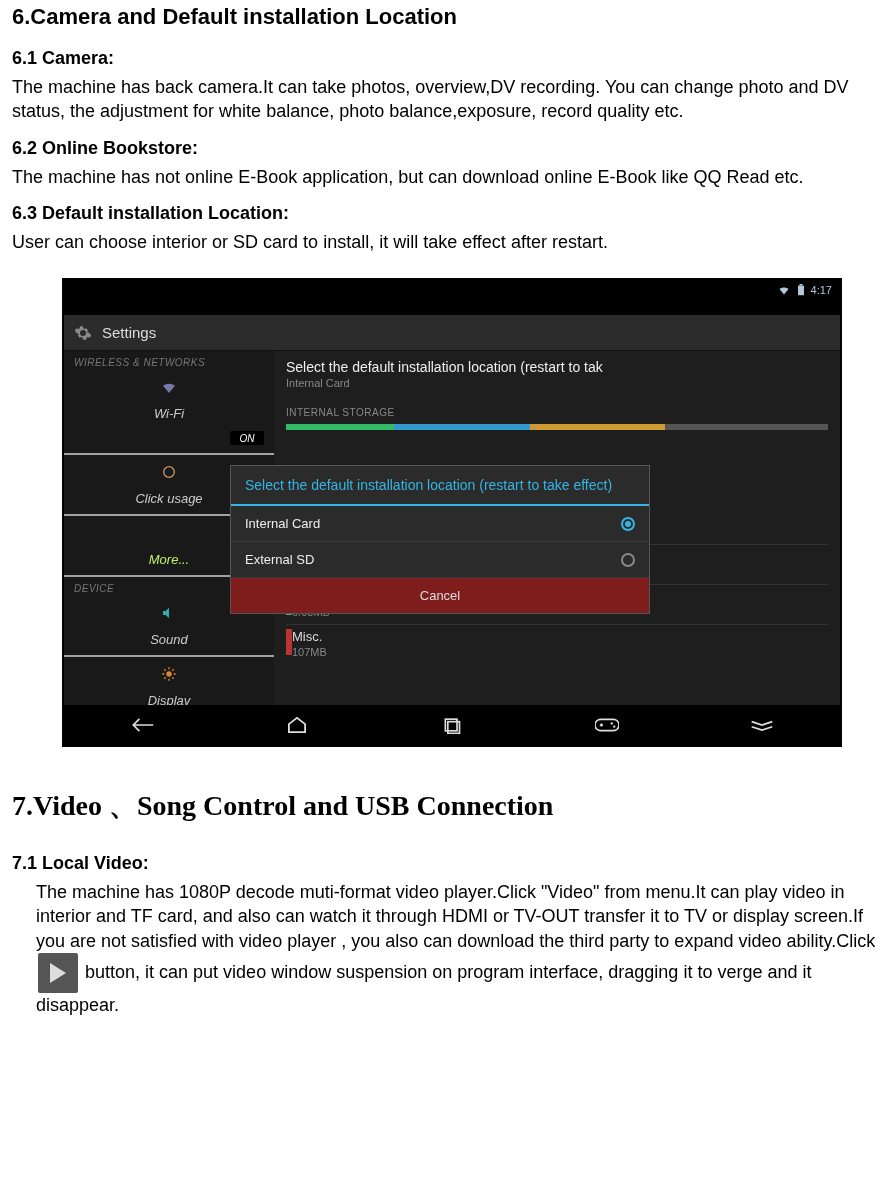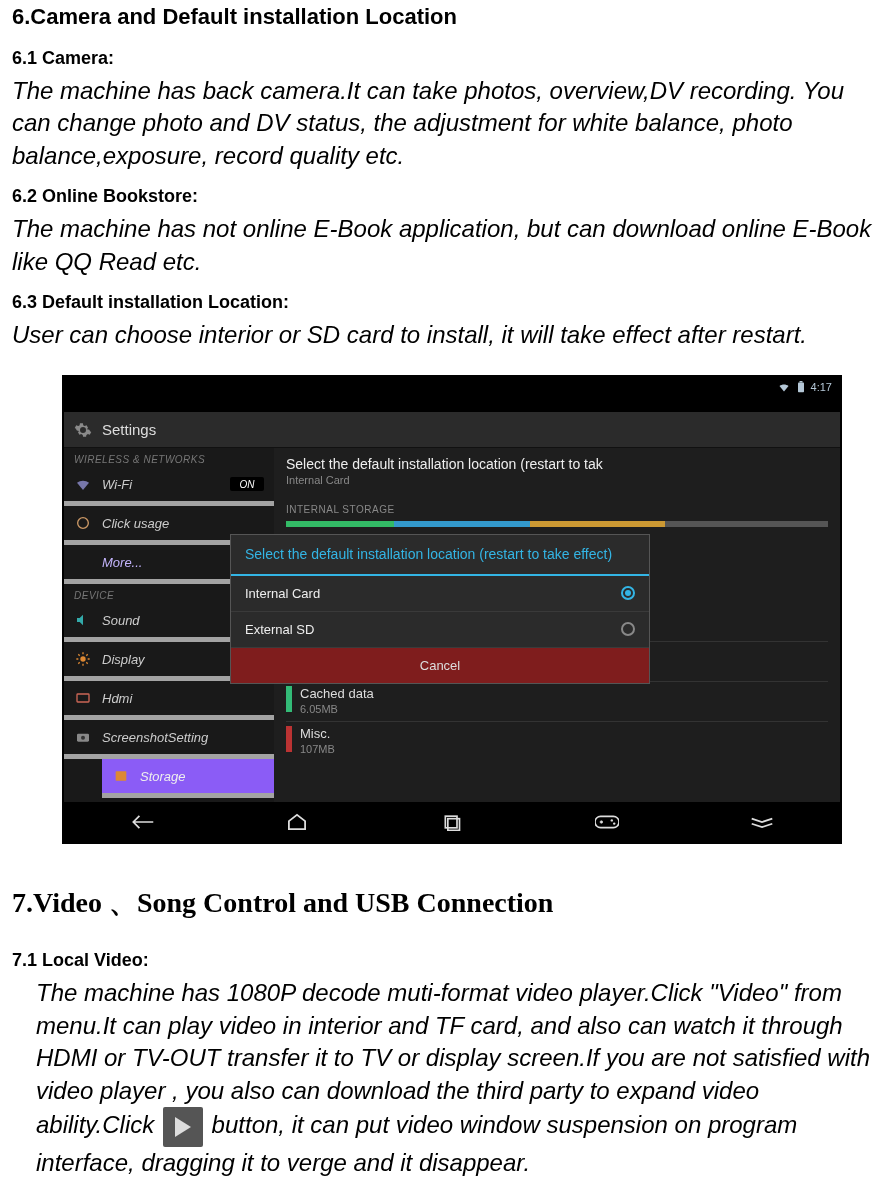--- a/index.html
+++ b/index.html
@@ -1,46 +1,46 @@
 <!DOCTYPE html>
 <html><head>
 <meta charset="utf-8">
 <style>
   * { margin: 0; padding: 0; box-sizing: border-box; }
   body { font-family: Arial, Helvetica, sans-serif; width: 892px; background: #fff; color: #000; padding: 0 12px; }
   .h1 { font-size: 22px; font-weight: bold; margin-top: 4px; margin-bottom: 18px; }
   .h2 { font-size: 18px; font-weight: bold; margin-top: 14px; margin-bottom: 6px; }
-  .p { font-size: 24px; line-height: 1.35; margin-bottom: 8px; font-style: italic; }
+  .p { font-size: 18px; line-height: 1.35; margin-bottom: 8px; }
   .big-h { font-family: "Times New Roman", Times, serif; font-size: 28px; font-weight: bold; margin-top: 40px; margin-bottom: 28px; }
   .indent { padding-left: 24px; }
 
   
   .shot { width: 780px; margin: 24px 0 10px 50px; border: 2px solid #000; background: #000; position: relative; }
   .shot .statusbar { height: 20px; background: #000; display: flex; justify-content: flex-end; align-items: center; gap: 6px; padding-right: 8px; color: #b4c7d6; font-size: 11px; }
   .shot .statusbar svg { fill: #b4c7d6; }
   .shot .header { height: 36px; background: #2b2b2b; display: flex; align-items: center; gap: 10px; padding: 0 10px; color: #ddd; font-size: 15px; border-bottom: 1px solid #111; margin-top: 15px; }
   .shot .header .settings-icon { filter: brightness(0.9); }
 
   .shot .body { display: flex; height: 354px; position: relative; }
   .shot .left { width: 210px; background: #191919; color: #bbb; font-size: 13px; overflow: hidden; font-style: italic; }
   .shot .left .sect { color: #777; font-size: 10px; padding: 6px 10px 2px; letter-spacing: 0.5px; }
-  .shot .left .row { display: flex; align-items: center; gap: 10px; padding: 8px 10px; border-bottom: 5px solid #a3a3a3; color: #ccc; }
+  .shot .left .row { display: flex; align-items: center; gap: 10px; padding: 8px 10px; border-bottom: 2px solid #a3a3a3; color: #ccc; flex-direction: column; }
   .shot .left .row.sel { background: #8b5cf6; color: #eee; margin-left: 38px; }
   .shot .left .row .ic { width: 18px; height: 18px; display: flex; align-items: center; justify-content: center; }
   .shot .left .toggle { width: 34px; height: 14px; background: #000000; border-radius: 2px; color: #fff; font-size: 10px; display: flex; align-items: center; justify-content: center; margin-left: auto; text-align: center; }
 
   .shot .right { flex: 1; background: #1e1e1e; color: #ddd; position: relative; padding: 8px 12px; font-size: 13px; overflow: hidden; }
   .shot .right .ttl { color: #eee; font-size: 14px; }
   .shot .right .sub { color: #888; font-size: 11px; margin-top: 2px; }
   .shot .right .sect2 { color: #888; font-size: 10px; margin-top: 18px; letter-spacing: 0.5px; }
-  .shot .right .strip { display: flex; align-items: flex-start; gap: 8px; margin-top: 2px; padding: 4px 0; border-top: 1px solid #333; }
+  .shot .right .strip { display: flex; align-items: flex-start; margin-top: 2px; padding: 4px 0; border-top: 1px solid #333; }
   .shot .right .strip .bar { width: 6px; height: 26px; }
 
   
-  .dialog { position: absolute; left: 166px; top: 86px; width: 420px; background: #2b2b2b; border: 1px solid #555; }
+  .dialog { position: absolute; left: 166px; top: 114px; width: 420px; background: #2b2b2b; border: 1px solid #555; }
   .dialog .dtitle { color: #33b5e5; font-size: 14px; padding: 10px 14px 10px; border-bottom: 2px solid #33b5e5; line-height: 1.3; }
   .dialog .dopt { display: flex; align-items: center; justify-content: space-between; padding: 10px 14px; color: #eee; font-size: 13px; border-bottom: 1px solid #3a3a3a; }
   .dialog .radio { width: 14px; height: 14px; border: 2px solid #888; border-radius: 50%; display: flex; align-items: center; justify-content: center; }
   .dialog .radio.on { border-color: #33b5e5; }
   .dialog .radio.on::after { content: ""; width: 6px; height: 6px; background: #33b5e5; border-radius: 50%; }
   .dialog .dcancel { text-align: center; color: #ddd; padding: 10px; font-size: 13px; background: #7f1d1d; }
 
   
   .navbar { height: 40px; background: #000; display: flex; justify-content: space-around; align-items: center; }
   .navbar .nbtn { width: 40px; height: 24px; display: flex; align-items: center; justify-content: center; }
@@ -96,21 +96,21 @@
         <span class="toggle">ON</span>
       </div>
       <div class="row">
         <span class="ic">
             <svg width="16" height="16" viewBox="0 0 24 24" fill="none" stroke="#c96" stroke-width="2">
               <circle cx="12" cy="12" r="8"></circle>
             </svg>
           </span>
         <span>Click usage</span>
       </div>
-      <div class="row" style="color:#c4b5fd;">
+      <div class="row" style="color:#bef264;">
         <span class="ic"></span>
         <span>More...</span>
       </div>
       <div class="sect">DEVICE</div>
       <div class="row">
         <span class="ic">
             <svg width="16" height="16" viewBox="0 0 24 24" fill="#3aa">
               <path d="M3 9v6h4l5 5V4L7 9H3z"></path>
             </svg>
           </span>

